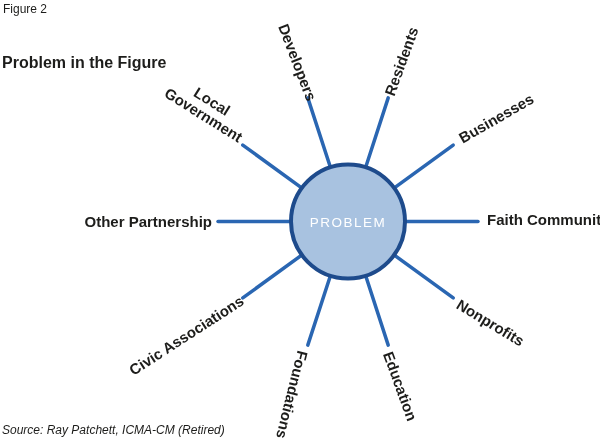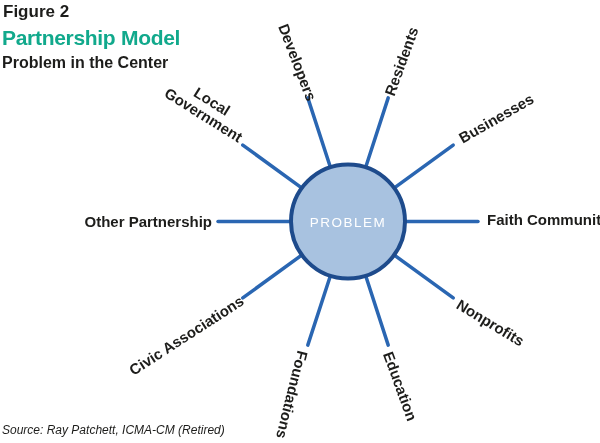--- a/index.html
+++ b/index.html
@@ -7,21 +7,21 @@
     position: relative;
     width: 600px;
     height: 443px;
     background: #ffffff;
     overflow: hidden;
     font-family: "Liberation Sans", sans-serif;
     color: var(--text, #1d1d1b);
   }
   .figure-label {
     position: absolute; left: 3px; top: 2px;
-    font-size: 17px; font-weight: bold; color: var(--text, #1d1d1b);
+    font-size: 12px; font-weight: normal; color: var(--text, #1d1d1b);
   }
   .title {
     position: absolute; left: 2px; top: 26px; margin: 0;
     font-size: 21px; font-weight: bold; letter-spacing: -0.3px;
     color: var(--accent_teal, #11a98c);
   }
   .subtitle {
     position: absolute; left: 2px; top: 54px; margin: 0;
     font-size: 16px; font-weight: bold; color: var(--text, #1d1d1b);
   }
@@ -70,22 +70,21 @@
     position: absolute; left: 2px; top: 423px;
     font-size: 12px; font-style: italic; color: var(--text, #1d1d1b);
   }
 </style>
 </head>
 <body>
 
 <div class="page">
 
   <div class="figure-label">Figure 2</div>
-  <h1 class="title">Partnership Model</h1>
-  <h2 class="subtitle">Problem in the Center</h2>
+  <h2 class="subtitle">Problem in the Figure</h2>
 
   <svg class="diagram-svg" width="600" height="443" viewBox="0 0 600 443" aria-hidden="true">
     <line class="spoke" x1="398" y1="221.5" x2="478" y2="221.5"></line>
     <line class="spoke" x1="388.5" y1="192.1" x2="453.2" y2="145.1"></line>
     <line class="spoke" x1="363.5" y1="174" x2="388.2" y2="97.9"></line>
     <line class="spoke" x1="332.6" y1="174" x2="307.8" y2="97.9"></line>
     <line class="spoke" x1="307.5" y1="192.1" x2="242.8" y2="145.1"></line>
     <line class="spoke" x1="298" y1="221.5" x2="218" y2="221.5"></line>
     <line class="spoke" x1="307.5" y1="250.9" x2="242.8" y2="297.9"></line>
     <line class="spoke" x1="332.6" y1="269" x2="307.8" y2="345.1"></line>

